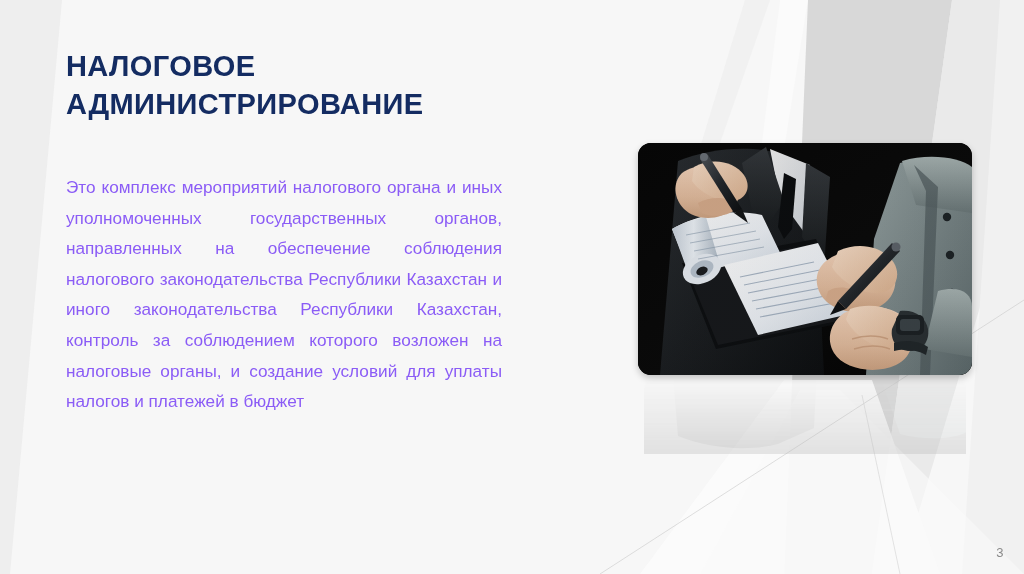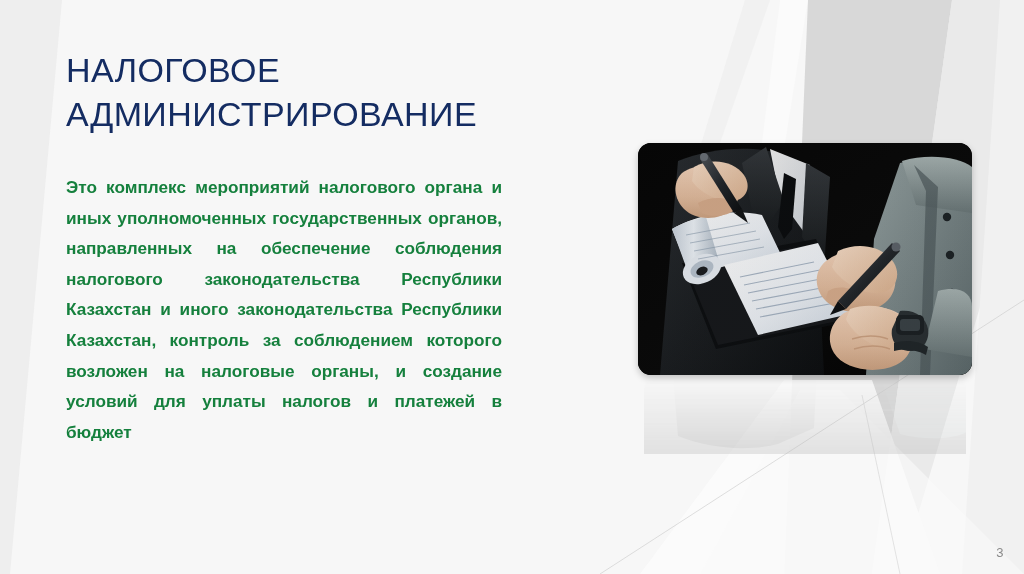--- a/index.html
+++ b/index.html
@@ -20,38 +20,37 @@
 
   
   #bg-deco { position:absolute; left:0; top:0; width:1024px; height:574px; }
 
   
   #title {
     position:absolute;
     left:66px; top:48px;
     width:470px;
     color:#142c62;
-    font-size:34px;
-    font-weight:normal;
+    font-size:29px;
+    font-weight:bold;
     line-height:1.30;
     letter-spacing:0.4px;
     white-space:pre-line;
   }
 
   
   #body-text {
     position:absolute;
     left:66px; top:172px;
     width:436px;
-    color:#15803d;
+    color:#8b5cf6;
     font-size:17.2px;
     line-height:30.6px;
     text-align:justify;
     text-justify:inter-word;
-    font-weight:bold;
   }
 
   
   #photo-wrap {
     position:absolute;
     left:638px; top:143px;
     width:334px; height:232px;
   }
   #photo {
     position:absolute; left:0; top:0;

